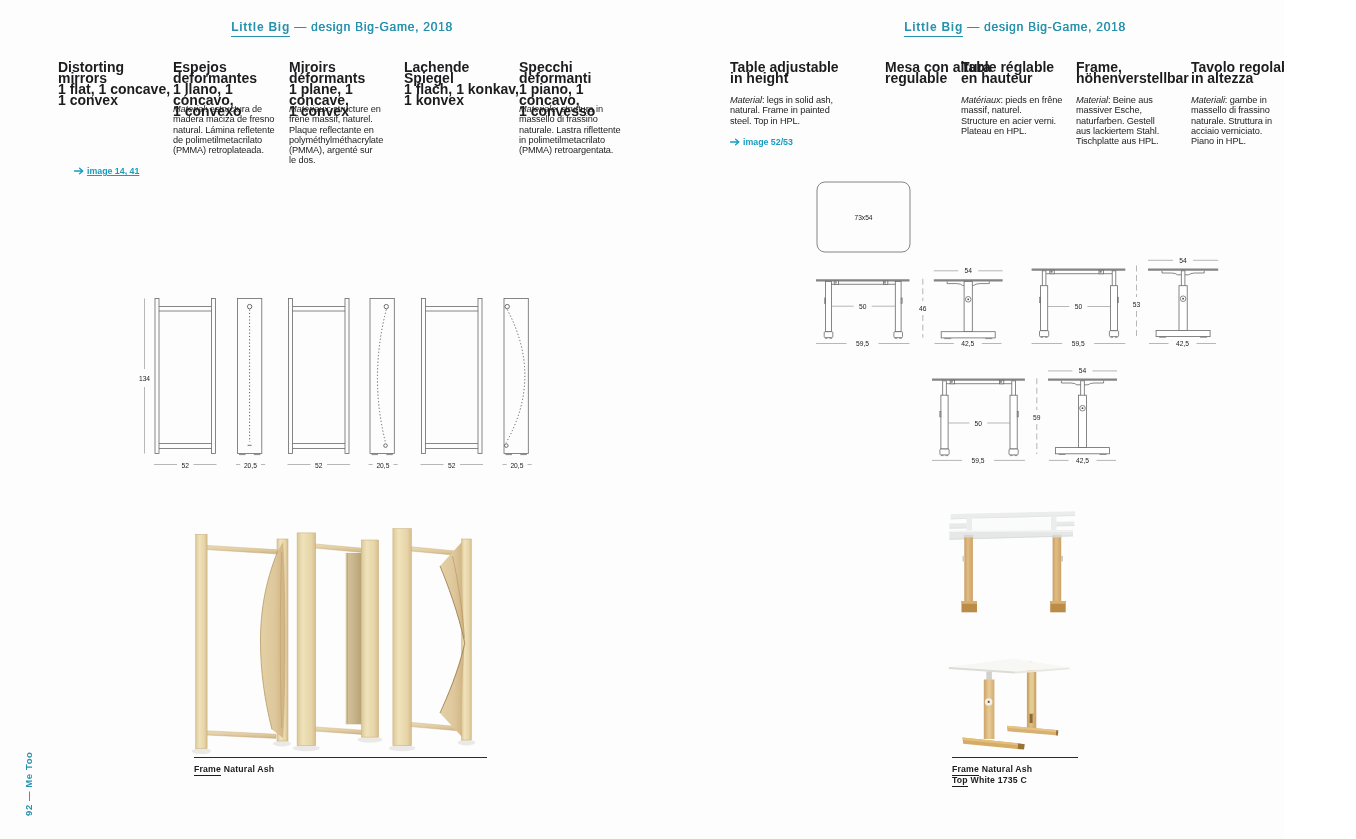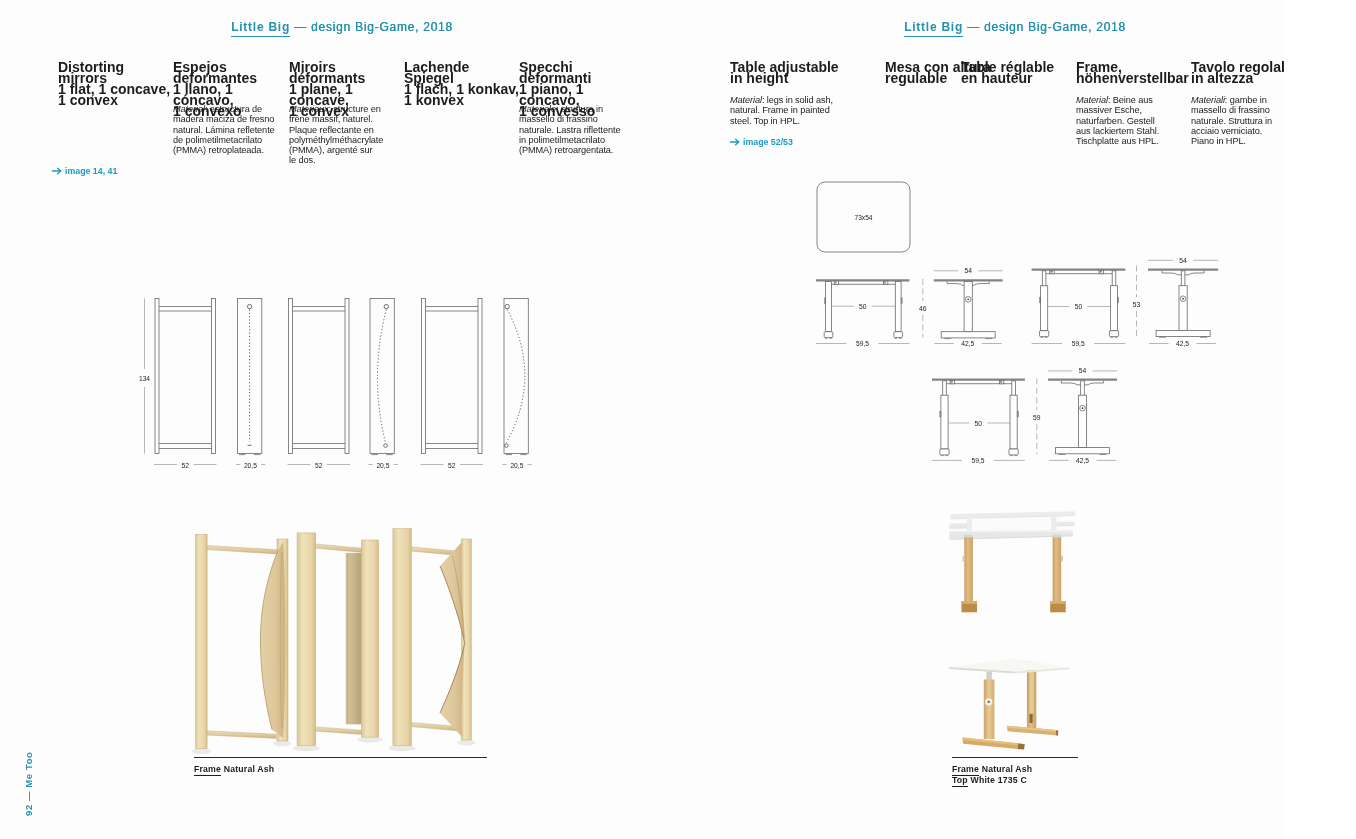--- a/index.html
+++ b/index.html
@@ -21,21 +21,21 @@
   svg{position:absolute;}
   svg text{font-family:"Liberation Sans",sans-serif;fill:#222;}
 </style>
 </head>
 <body>
 <div id="page">
   <div class="title" style="left:3px;"><span class="ul">Little&nbsp;Big</span><span class="rest"> — design Big-Game, 2018</span></div>
   <div class="title" style="left:676px;"><span class="ul">Little&nbsp;Big</span><span class="rest"> — design Big-Game, 2018</span></div>
 
   <div class="col" style="left:58px;top:62px;"><b>Distorting mirrors<br>1 flat, 1 concave,<br>1 convex</b></div>
-  <div class="link" style="left:52px;top:166px;"><svg style="position:relative;top:0.5px;margin-right:2px;" width="11" height="8" viewBox="0 0 11 8">
+  <div class="link" style="left:74px;top:166px;text-decoration:underline;"><svg style="position:relative;top:0.5px;margin-right:2px;" width="11" height="8" viewBox="0 0 11 8">
         <path d="M0.5,4 H8 M5.6,1.2 L8.8,4 L5.6,6.8" stroke="#189cc0" stroke-width="1.3" fill="none" stroke-linecap="round" stroke-linejoin="round"></path>
       </svg>image 14, 41</div>
 
   <div class="col" style="left:173px;top:62px;"><b>Espejos deformantes<br>1 llano, 1 cóncavo,<br>1 convexo</b></div>
   <div class="col body" style="left:173px;top:104px;"><i>Material</i>: estructura de<br>madera maciza de fresno<br>natural. Lámina refletente<br>de polimetilmetacrilato<br>(PMMA) retroplateada.</div>
 
   <div class="col" style="left:289px;top:62px;"><b>Miroirs déformants<br>1 plane, 1 concave,<br>1 convex</b></div>
   <div class="col body" style="left:289px;top:104px;"><i>Matériaux</i>: structure en<br>frêne massif, naturel.<br>Plaque reflectante en<br>polyméthylméthacrylate<br>(PMMA), argenté sur<br>le dos.</div>
 
   <div class="col" style="left:404px;top:62px;"><b>Lachende Spiegel<br>1 flach, 1 konkav,<br>1 konvex</b></div>
@@ -45,20 +45,21 @@
 
   <div class="col" style="left:730px;top:62px;"><b>Table adjustable<br>in height</b></div>
   <div class="col body" style="left:730px;top:95px;"><i>Material</i>: legs in solid ash,<br>natural. Frame in painted<br>steel. Top in HPL.</div>
   <div class="link" style="left:730px;top:137px;"><svg style="position:relative;top:0.5px;margin-right:2px;" width="11" height="8" viewBox="0 0 11 8">
         <path d="M0.5,4 H8 M5.6,1.2 L8.8,4 L5.6,6.8" stroke="#189cc0" stroke-width="1.3" fill="none" stroke-linecap="round" stroke-linejoin="round"></path>
       </svg>image 52/53</div>
 
   <div class="col" style="left:885px;top:62px;"><b>Mesa con altura<br>regulable</b></div>
 
   <div class="col" style="left:961px;top:62px;"><b>Table réglable<br>en hauteur</b></div>
+  <div class="col body" style="left:961px;top:95px;"><i>Matériaux</i>: pieds en frêne<br>massif, naturel.<br>Structure en acier verni.<br>Plateau en HPL.</div>
 
   <div class="col" style="left:1076px;top:62px;"><b>Frame, höhenverstellbar</b></div>
   <div class="col body" style="left:1076px;top:95px;"><i>Material</i>: Beine aus<br>massiver Esche,<br>naturfarben. Gestell<br>aus lackiertem Stahl.<br>Tischplatte aus HPL.</div>
 
   <div class="col" style="left:1191px;top:62px;"><b>Tavolo regolabile<br>in altezza</b></div>
   <div class="col body" style="left:1191px;top:95px;"><i>Materiali</i>: gambe in<br>massello di frassino<br>naturale. Struttura in<br>acciaio verniciato.<br>Piano in HPL.</div>
 
   <div class="rule" style="left:194px;top:757px;width:293px;"></div>
   <div class="cap" style="left:194px;top:764px;"><span class="u">Frame</span> Natural Ash</div>
 

